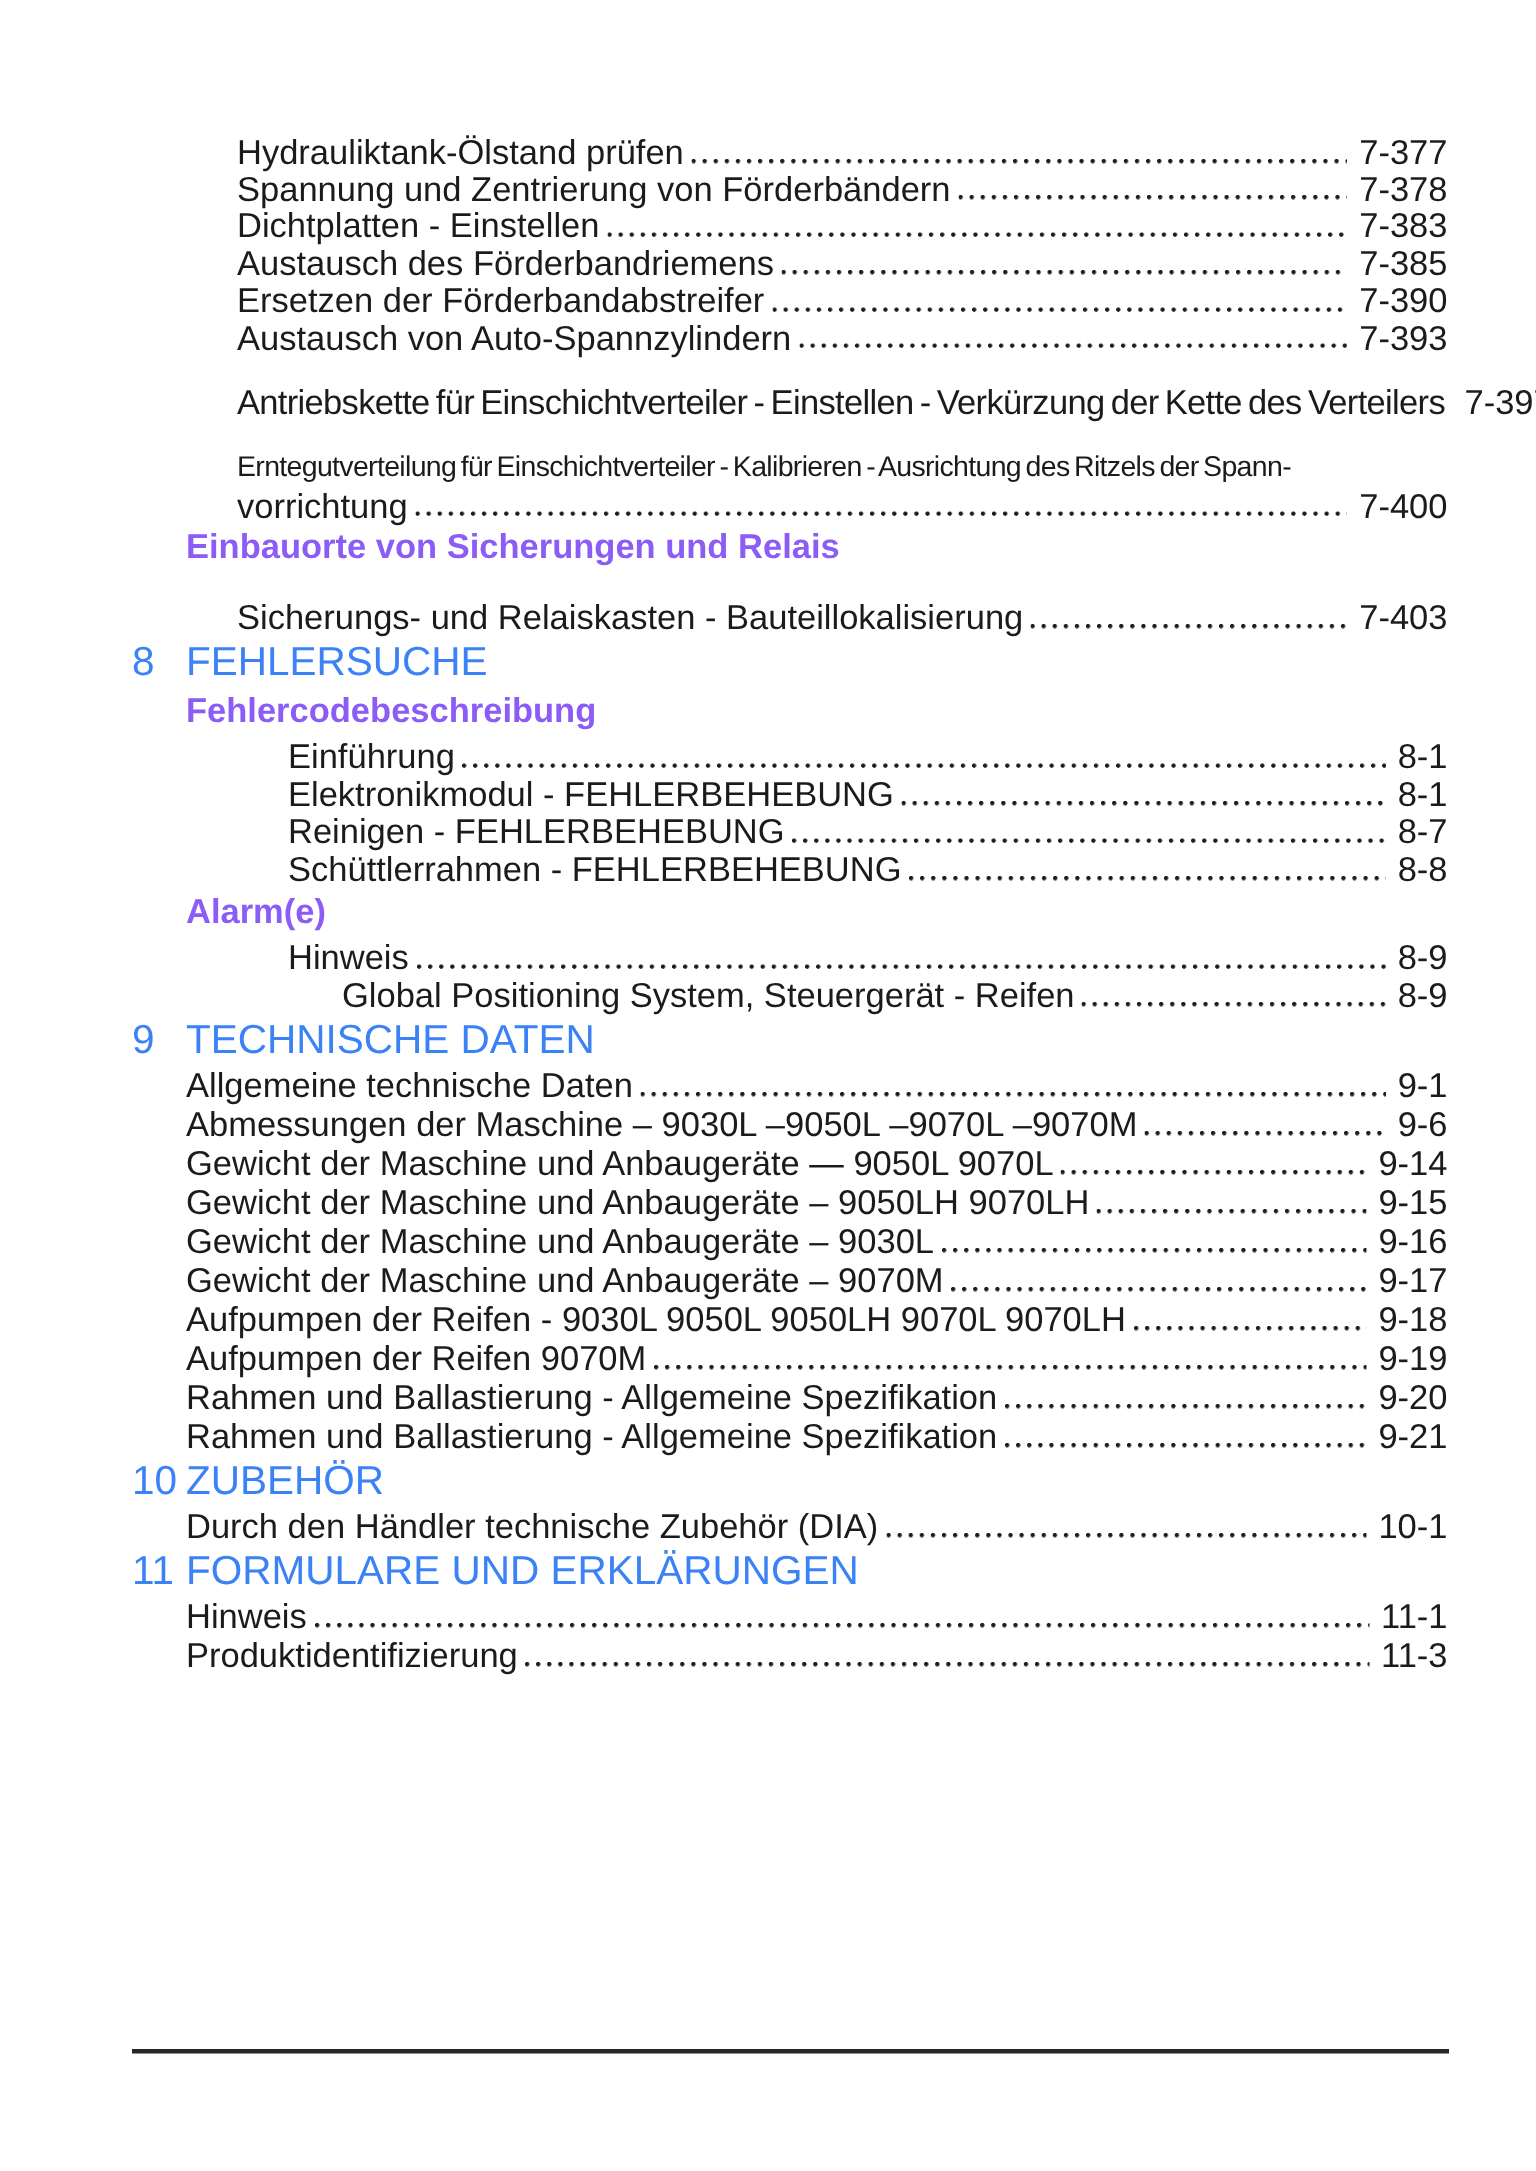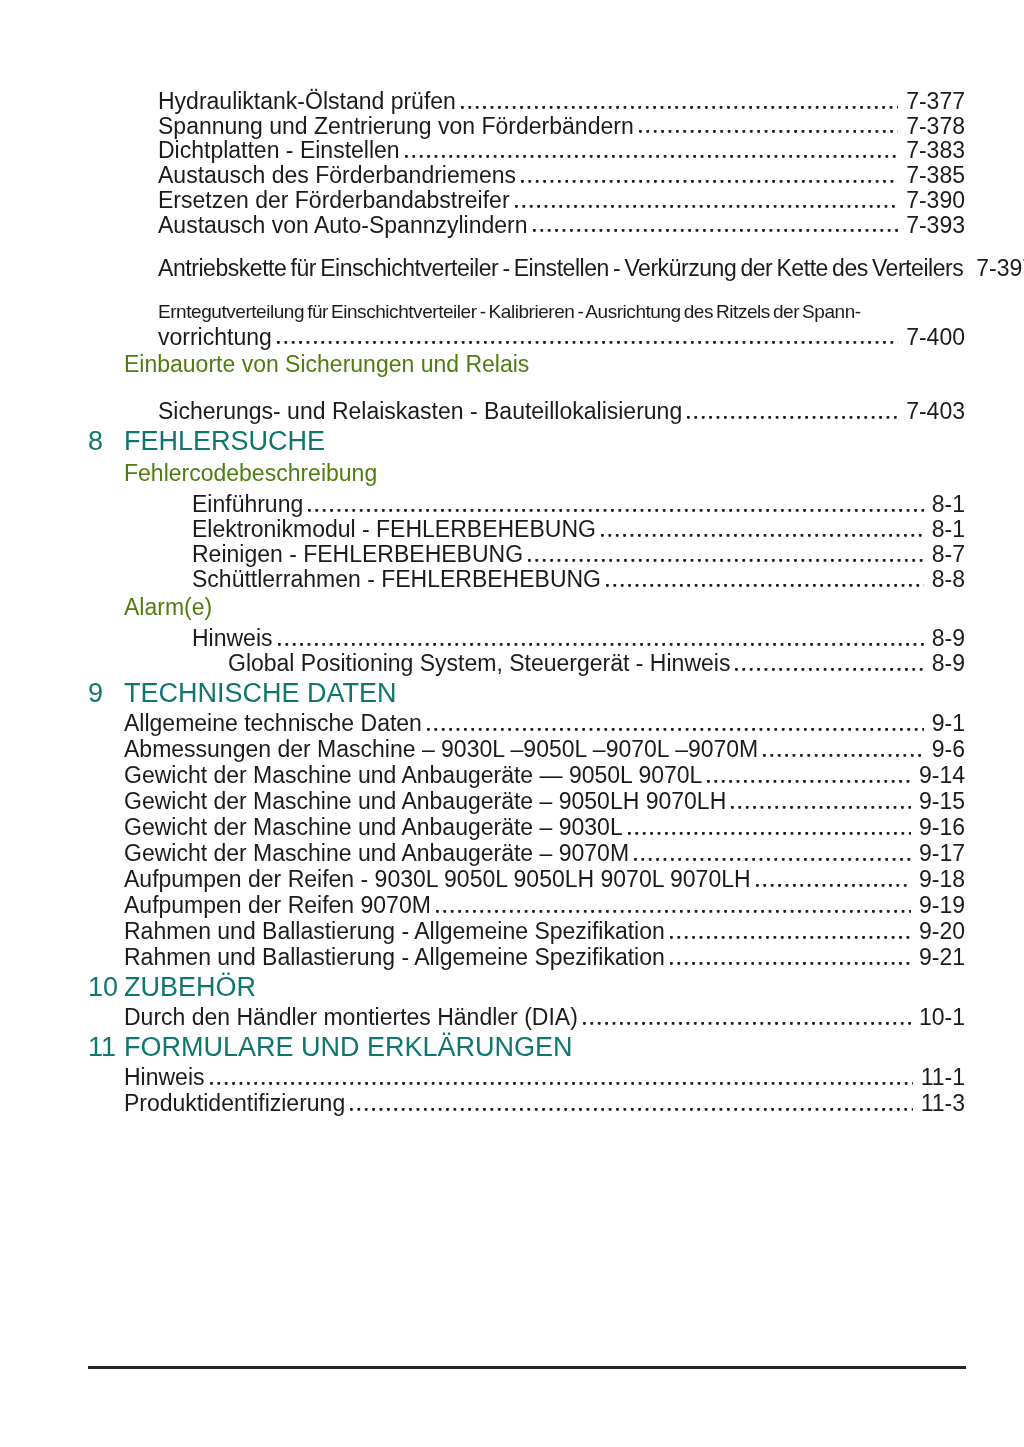--- a/index.html
+++ b/index.html
@@ -24,23 +24,23 @@
 
   
   .ind-a{padding-left:70px;}   
   .ind-b{padding-left:36px;}   
   .ind-c{padding-left:104px;}  
   .ind-d{padding-left:140px;}  
 
   .tight{letter-spacing:-0.45px;word-spacing:-1.8px;margin-top:19px;}
 
   
-  h1.chapter{font-size:27px;font-weight:400;margin:0;line-height:34px;color:#0f766e;}
+  h1.chapter{font-size:27px;font-weight:400;margin:0;line-height:34px;color:#3b82f6;}
   h1 .chnum{display:inline-block;min-width:36px;}
-  h2.subhead{font-size:23px;font-weight:400;margin:0;line-height:30px;padding-left:36px;color:#4d7c0f;}
+  h2.subhead{font-size:23px;font-weight:700;margin:0;line-height:30px;padding-left:36px;color:#8b5cf6;}
 
   
   .blk-top{margin-top:89px;}
   .blk-top .row{line-height:24.7px;}
   .h-einbau{margin-top:13px;}
   .r-sicherung{margin-top:20px;}
   .h-ch8{margin-top:36px;}
   .h-fehlercode{margin-top:8px;}
   .blk-ch8a{margin-top:4px;}
   .blk-ch8a .row{line-height:25px;}
@@ -145,21 +145,21 @@
   </div>
 
   <h2 class="subhead h-alarm">Alarm(e)</h2>
   <div class="blk-ch8b">
     <div class="row ind-c">
       <span class="t">Hinweis</span>
       <span class="leader"></span>
       <span class="pg">8-9</span>
     </div>
     <div class="row ind-d">
-      <span class="t">Global Positioning System, Steuergerät - Hinweis</span>
+      <span class="t">Global Positioning System, Steuergerät - Reifen</span>
       <span class="leader"></span>
       <span class="pg">8-9</span>
     </div>
   </div>
 
   <h1 class="chapter h-ch9"><span class="chnum">9</span><span>TECHNISCHE DATEN</span></h1>
   <div class="blk-ch9">
     <div class="row ind-b">
       <span class="t">Allgemeine technische Daten</span>
       <span class="leader"></span>
@@ -208,21 +208,21 @@
     <div class="row ind-b">
       <span class="t">Rahmen und Ballastierung - Allgemeine Spezifikation</span>
       <span class="leader"></span>
       <span class="pg">9-21</span>
     </div>
   </div>
 
   <h1 class="chapter h-ch10"><span class="chnum">10</span><span>ZUBEHÖR</span></h1>
   <div class="blk-ch10">
     <div class="row ind-b">
-      <span class="t">Durch den Händler montiertes Händler (DIA)</span>
+      <span class="t">Durch den Händler technische Zubehör (DIA)</span>
       <span class="leader"></span>
       <span class="pg">10-1</span>
     </div>
   </div>
 
   <h1 class="chapter h-ch11"><span class="chnum">11</span><span>FORMULARE UND ERKLÄRUNGEN</span></h1>
   <div class="blk-ch11">
     <div class="row ind-b">
       <span class="t">Hinweis</span>
       <span class="leader"></span>

